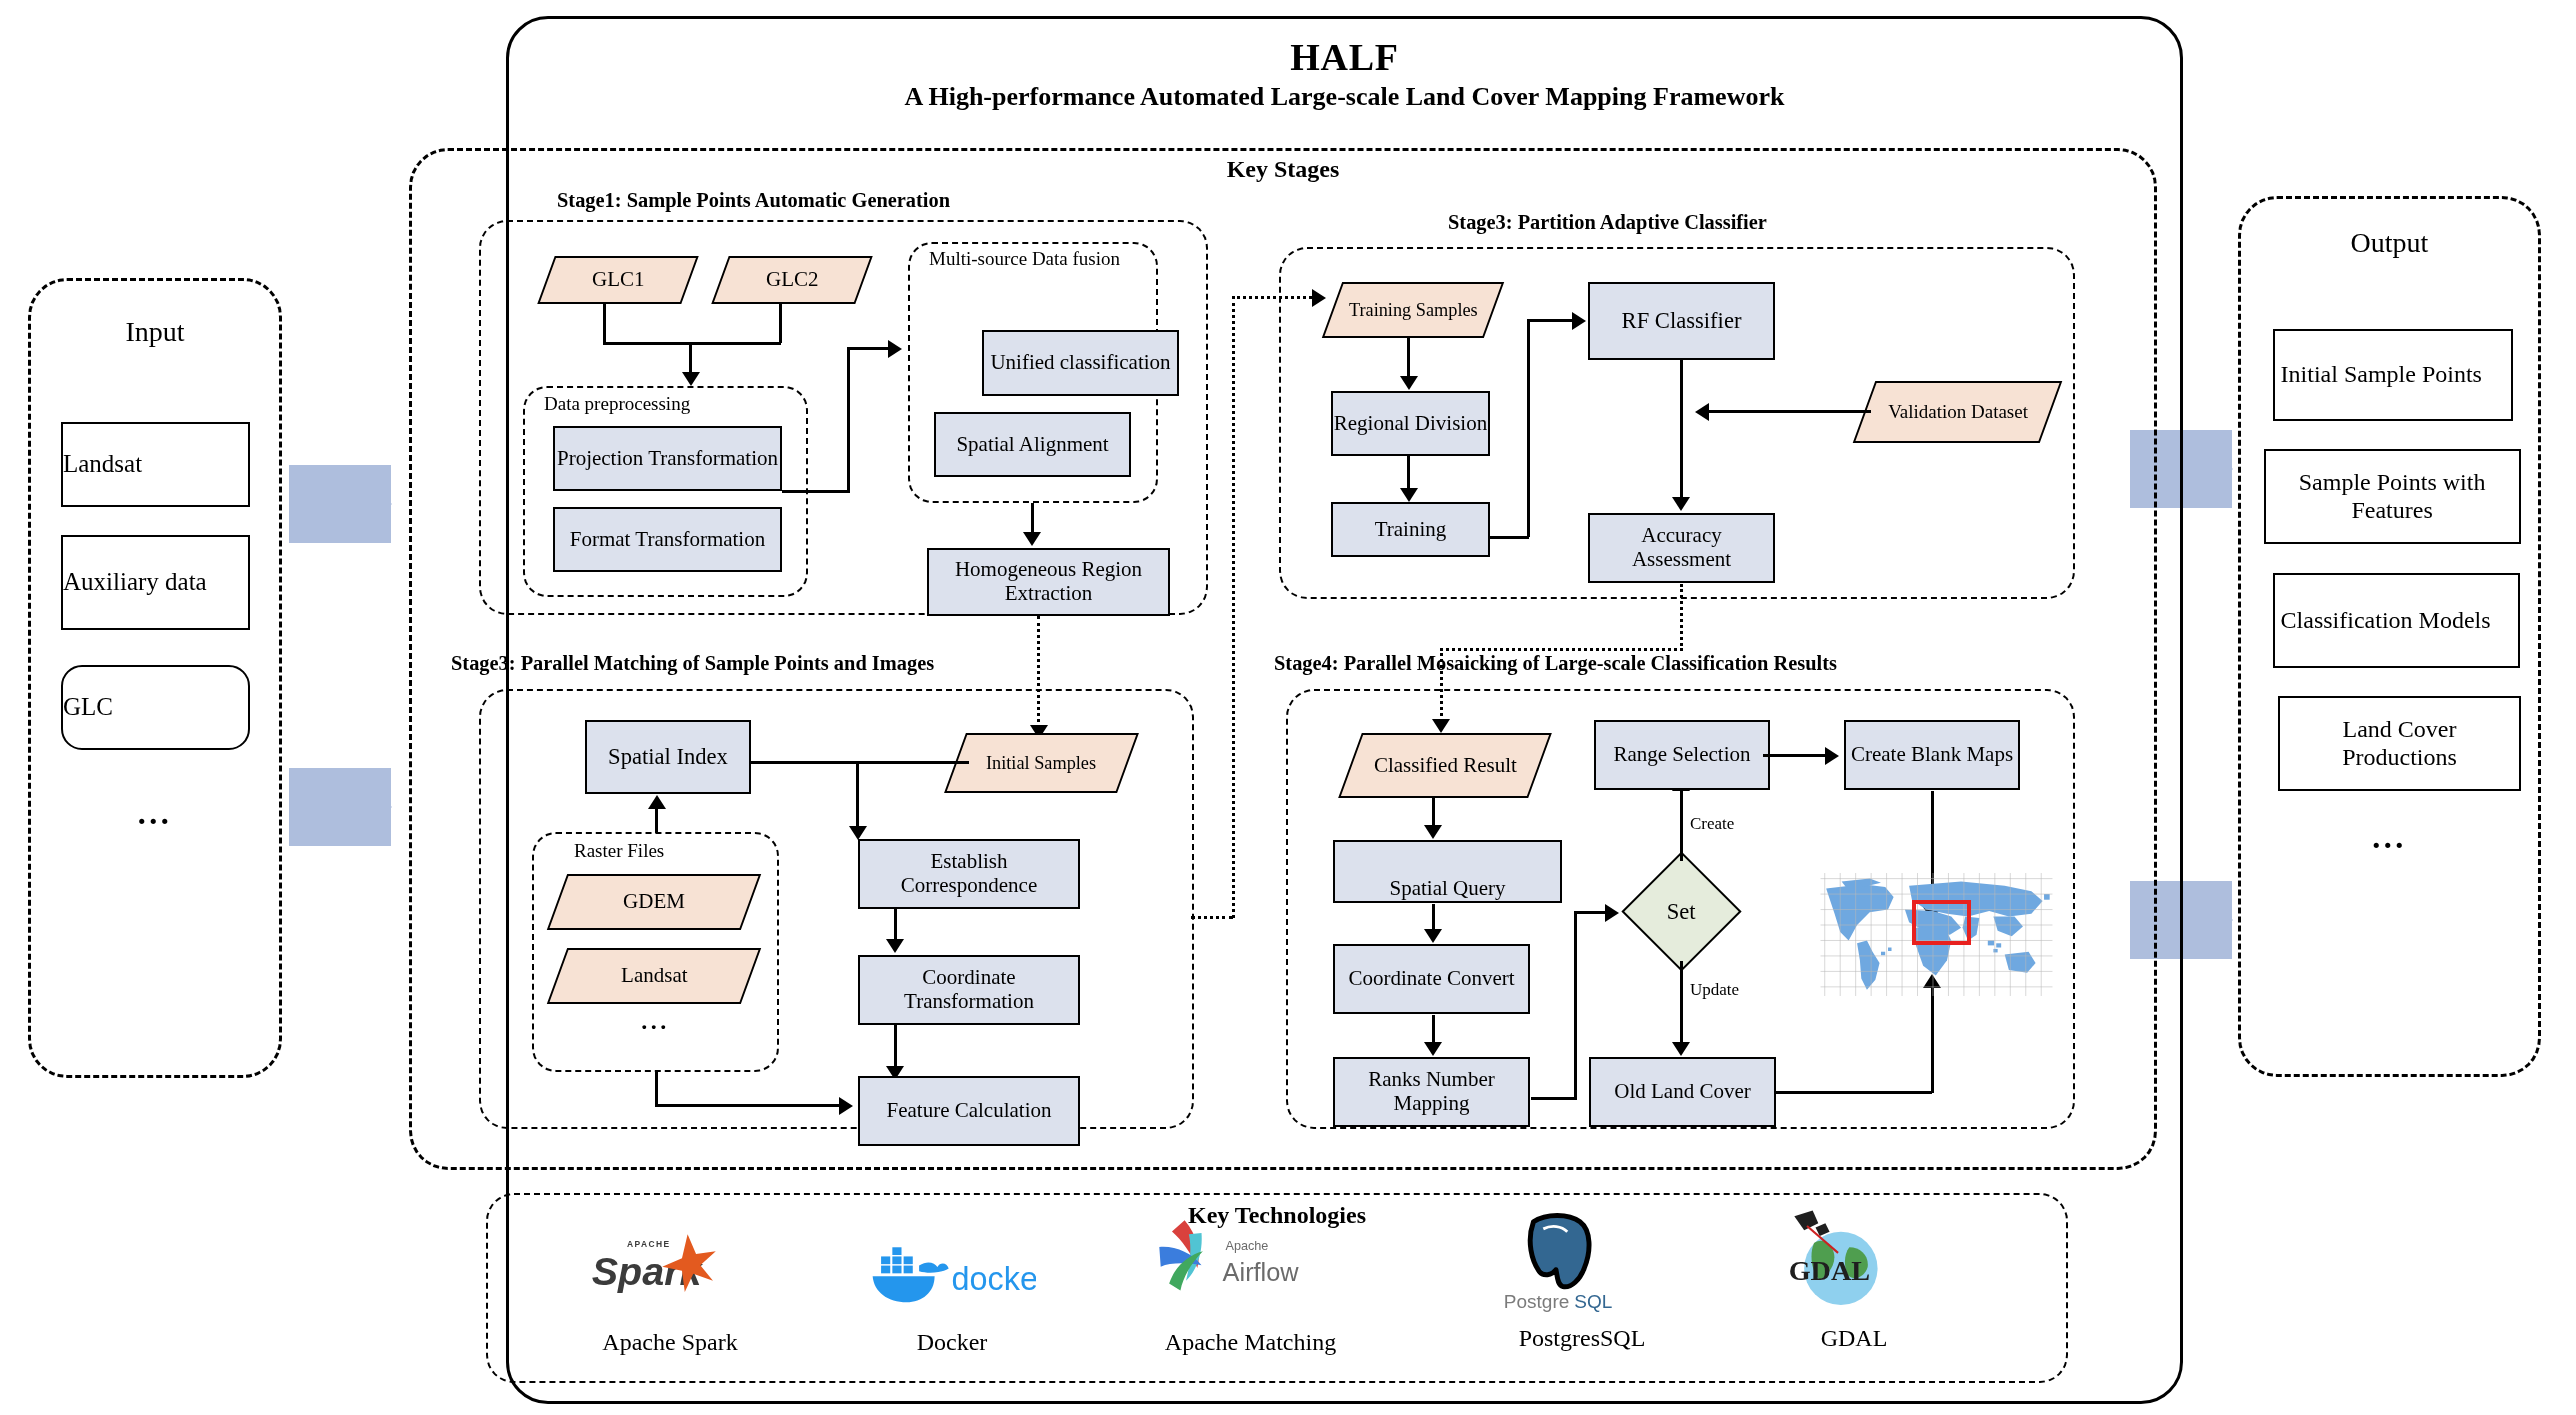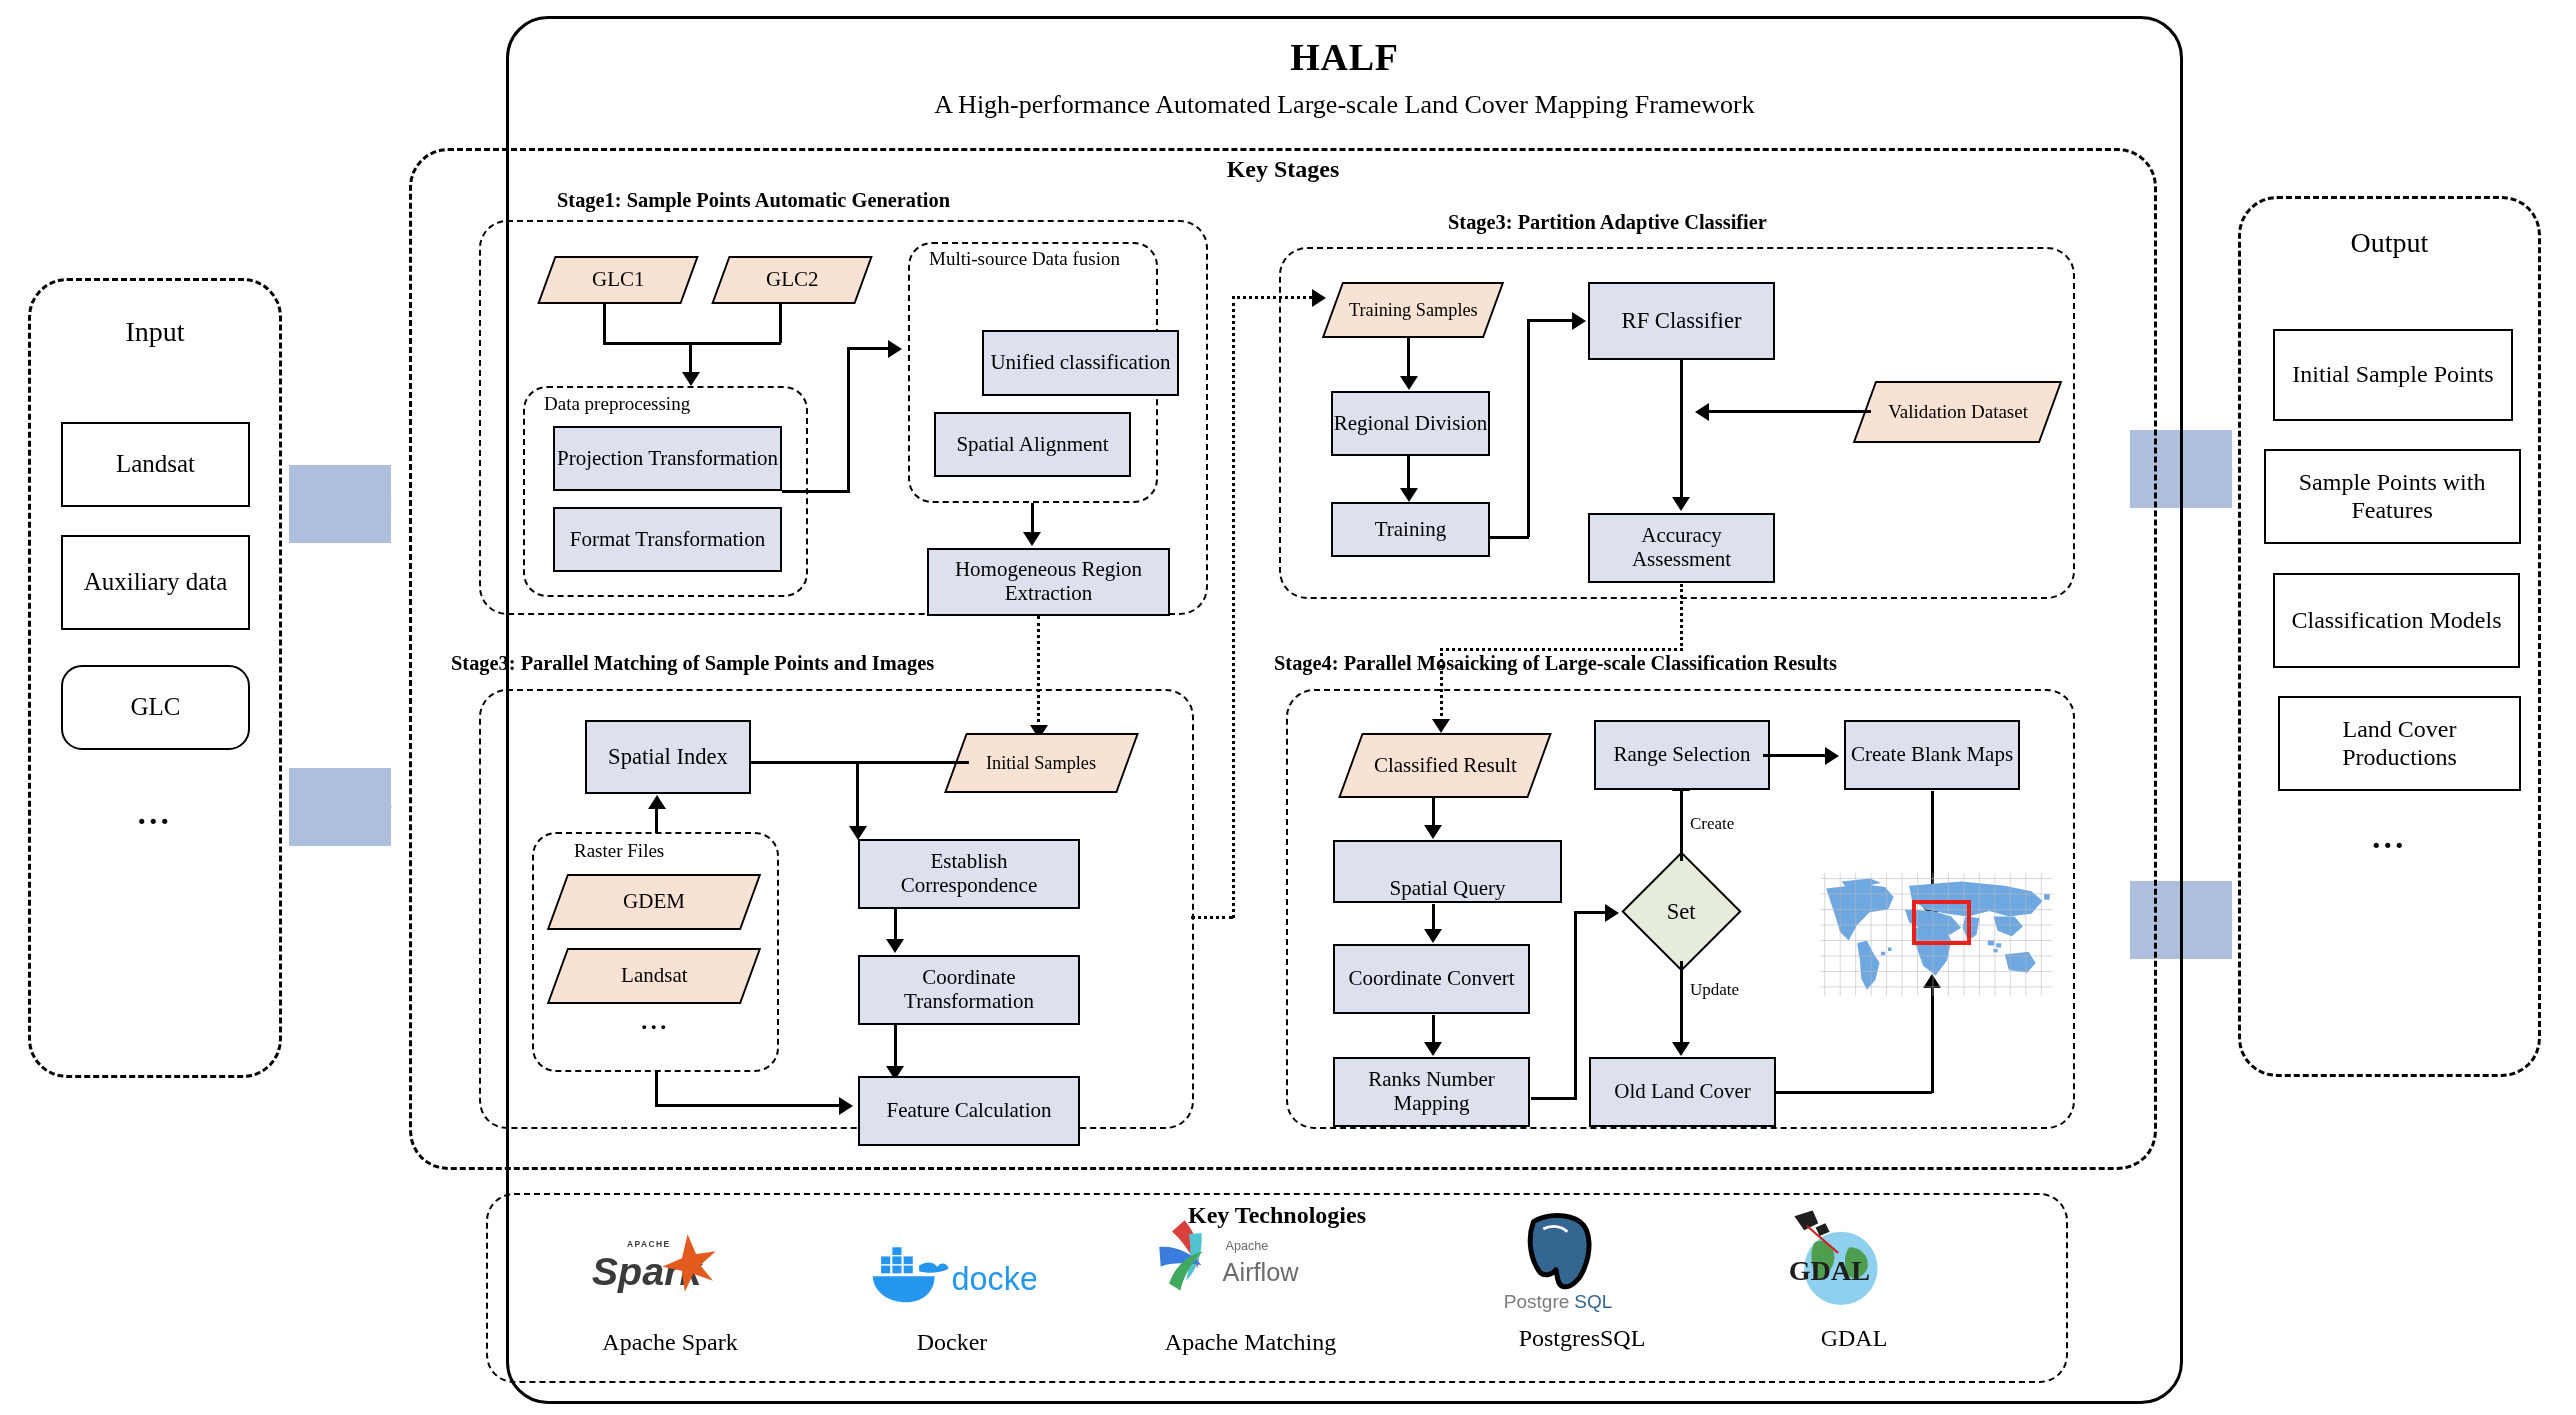--- a/index.html
+++ b/index.html
@@ -12,21 +12,21 @@
   .dash-frame-sm{border:2.8px dashed #000;border-radius:28px;}
   .dash-frame-xs{border:2.8px dashed #000;border-radius:24px;}
   
   .nodebox{border:2.1px solid #000;background:#dce1ed;display:flex;align-items:center;
            justify-content:center;text-align:center;line-height:1.12;}
   .para{background:#f7e2d4;border:2.1px solid #000;display:flex;align-items:center;
         justify-content:center;text-align:center;line-height:1.12;
         transform:skewX(-20deg);}
   .para > span{transform:skewX(20deg);display:block;}
   .plainbox{border:2.1px solid #000;background:#fff;display:flex;align-items:center;
-            justify-content:center;text-align:center;line-height:1.15;}
+            justify-content:flex-start;text-align:center;line-height:1.15;}
   .diamond{background:#e5ecdc;border:2.1px solid #000;transform:rotate(45deg);
            display:flex;align-items:center;justify-content:center;}
   .diamond > span{transform:rotate(-45deg);display:block;}
   
   .title{font-size:38px;font-weight:bold;text-align:center;letter-spacing:0.7px;}
   .subtitle{font-size:26px;text-align:center;}
   .sectitle{font-size:24px;font-weight:bold;text-align:center;}
   .stagelabel{font-size:20.4px;font-weight:bold;white-space:nowrap;}
   .panelhead{font-size:28px;text-align:center;}
   .grouplabel{font-size:19px;white-space:nowrap;}
@@ -104,21 +104,21 @@
   <div class="head" style="left:73px;top:12px;"></div>
 </div>
 <div class="abs bigarrow" style="left:2130px;top:881px;width:102px;height:78px;">
   <div class="shaft" style="left:0;top:20px;width:74px;height:38px;"></div>
   <div class="head" style="left:73px;top:12px;"></div>
 </div>
 
 <div class="abs solid-frame" style="left:506px;top:15.5px;width:1677px;height:1388px;"></div>
 
 <div class="abs title" style="left:506px;top:35px;width:1677px;">HALF</div>
-<div class="abs subtitle" style="left:506px;top:90px;width:1677px;">A High-performance Automated Large-scale Land Cover Mapping Framework</div>
+<div class="abs subtitle" style="left:506px;top:82px;width:1677px;font-weight:bold;">A High-performance Automated Large-scale Land Cover Mapping Framework</div>
 
 <div class="abs dash-frame" style="left:409px;top:148px;width:1748px;height:1022px;"></div>
 <div class="abs sectitle" style="left:409px;top:156px;width:1748px;">Key Stages</div>
 
 <div class="abs stagelabel" style="left:557px;top:189px;">Stage1: Sample Points Automatic Generation</div>
 <div class="abs dash-frame-sm" style="left:479px;top:220px;width:729px;height:395px;"></div>
 
 <div class="abs para" style="left:546px;top:256px;width:144px;height:48px;font-size:21px;">
   <span>GLC1</span>
 </div>

